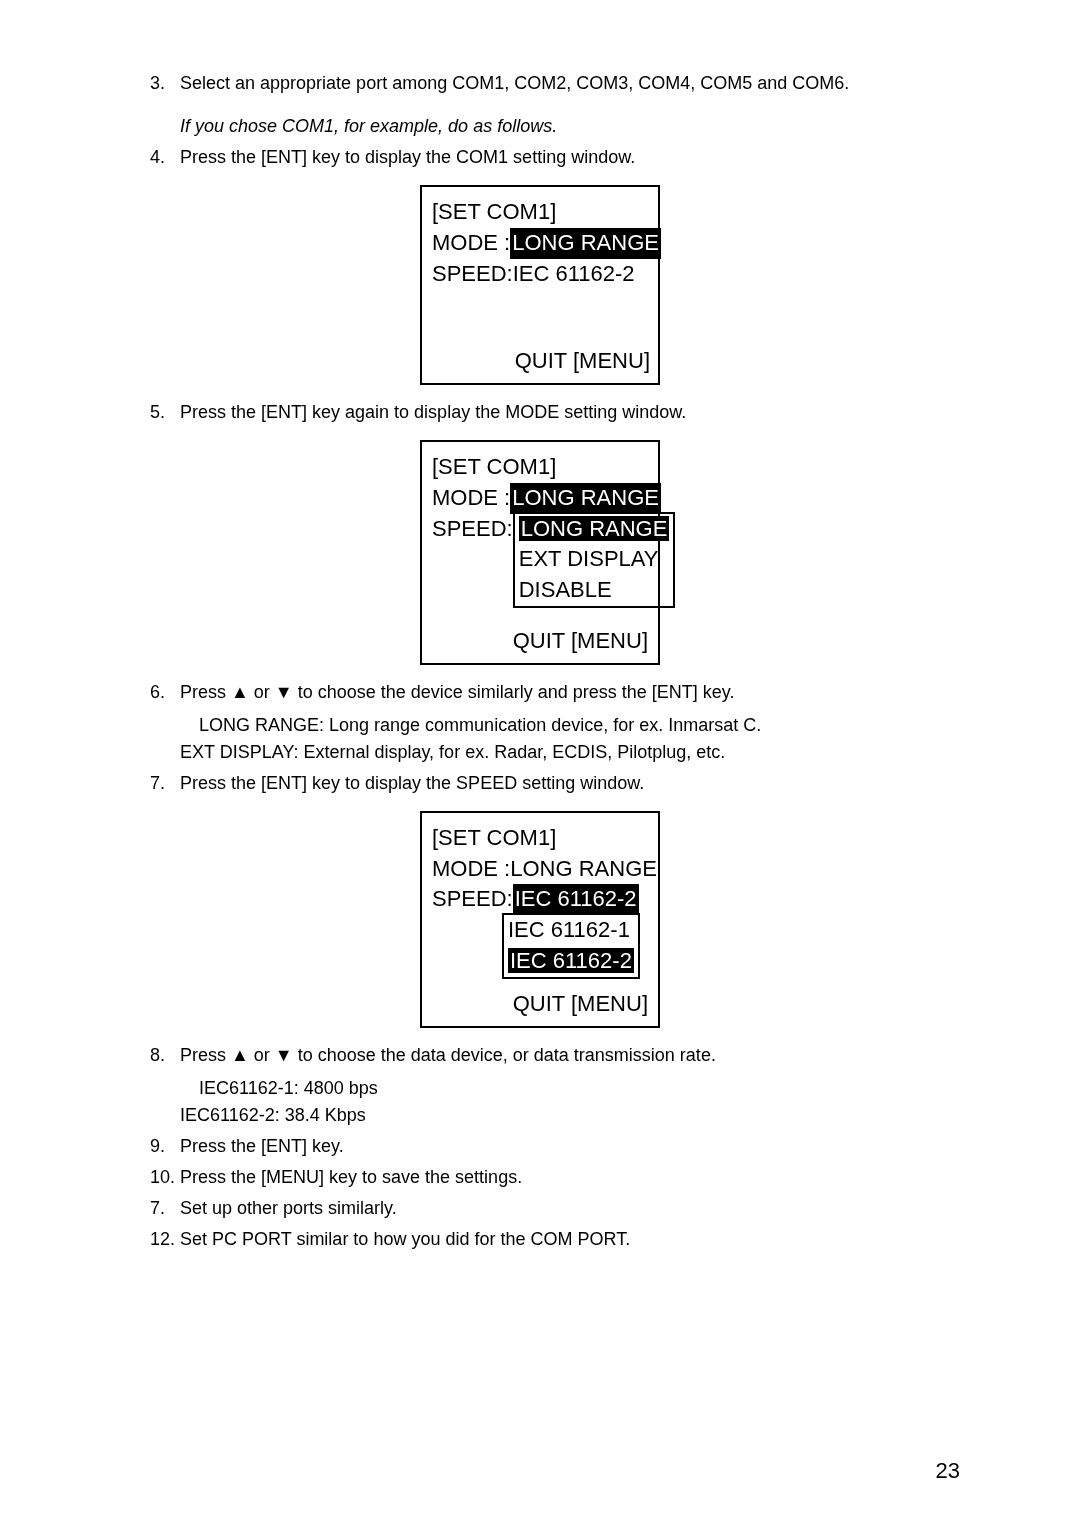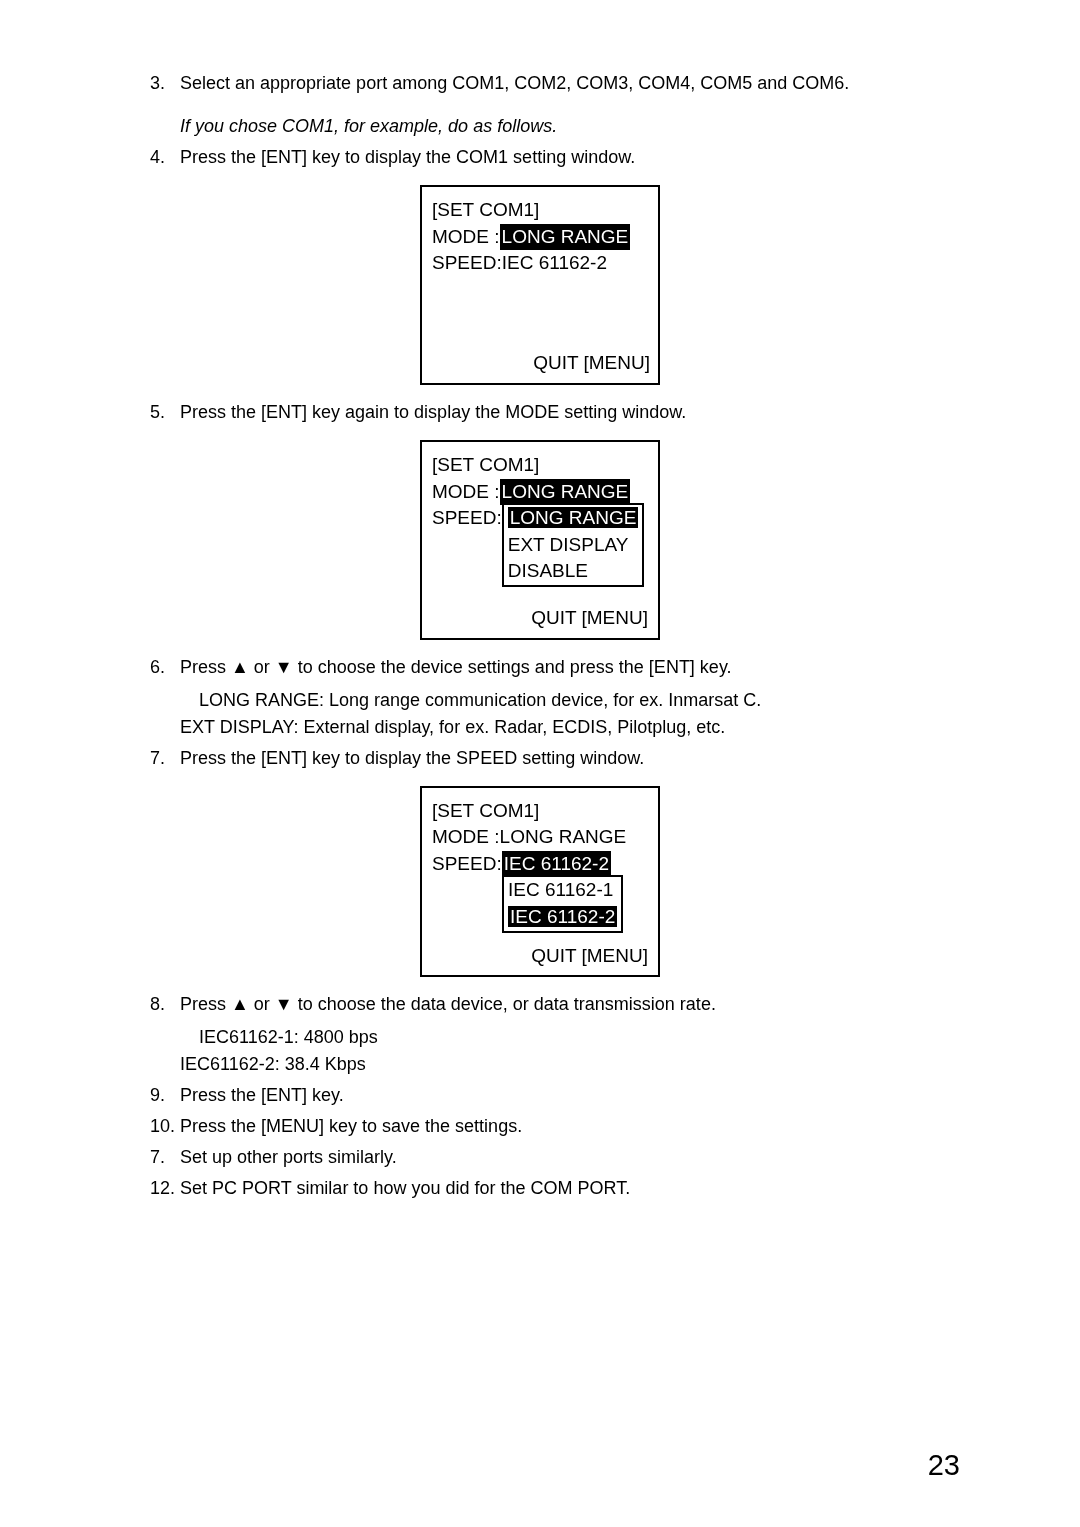--- a/index.html
+++ b/index.html
@@ -35,21 +35,21 @@
     .sub-text {
       margin-top: 16px;
       margin-bottom: 4px;
       font-style: italic;
     }
     .screen-box {
       border: 2px solid #000;
       width: 240px;
       margin: 14px auto;
       padding: 10px 10px 6px 10px;
-      font-size: 19px;
+      font-size: 22px;
       line-height: 1.4;
       position: relative;
     }
     .screen-row {
       display: flex;
       white-space: nowrap;
       align-items: flex-end;
     }
     .screen-label {
       display: inline-block;
@@ -77,21 +77,21 @@
       margin-top: 10px;
     }
     .indent-block {
       margin-top: 6px;
       margin-left: 19px;
     }
     .page-num {
       position: absolute;
       bottom: 40px;
       right: 120px;
-      font-size: 29px;
+      font-size: 22px;
     }
     .spacer-col {
       display: inline-block;
     }
   </style>
 </head>
 <body>
 
 <ol class="main-list">
 
@@ -140,21 +140,21 @@
       <div class="dropdown-item">EXT DISPLAY</div>
       <div class="dropdown-item">DISABLE</div>
     </span>
   </div>
   <div class="quit-short">QUIT [MENU]</div>
 </div>
 
 <ol class="main-list">
   <li>
     <span class="num">6.</span>
-    <span>Press ▲ or ▼ to choose the device settings and press the [ENT] key.</span>
+    <span>Press ▲ or ▼ to choose the device similarly and press the [ENT] key.</span>
     <div class="indent-block">LONG RANGE: Long range communication device, for ex. Inmarsat C.</div>
     <div>EXT DISPLAY: External display, for ex. Radar, ECDIS, Pilotplug, etc.</div>
   </li>
   <li>
     <span class="num">7.</span>
     <span>Press the [ENT] key to display the SPEED setting window.</span>
   </li>
 </ol>
 
 <div class="screen-box">

